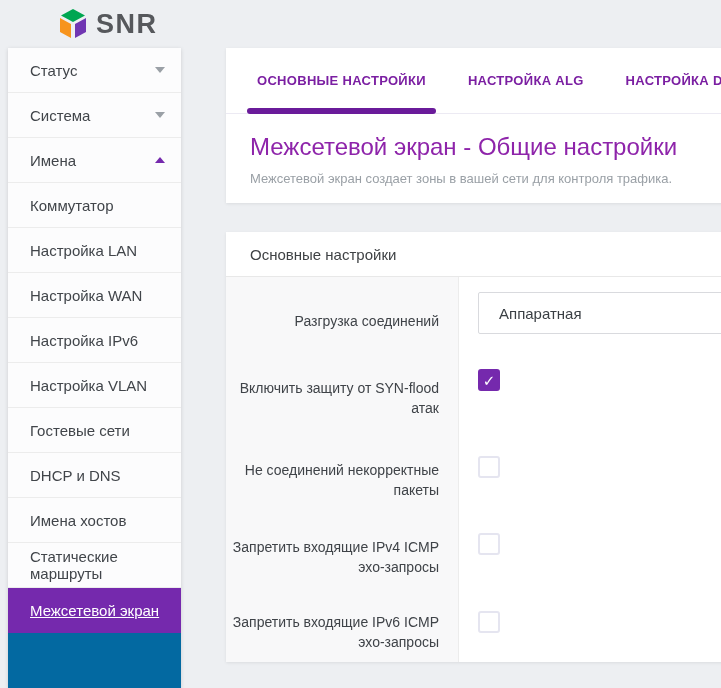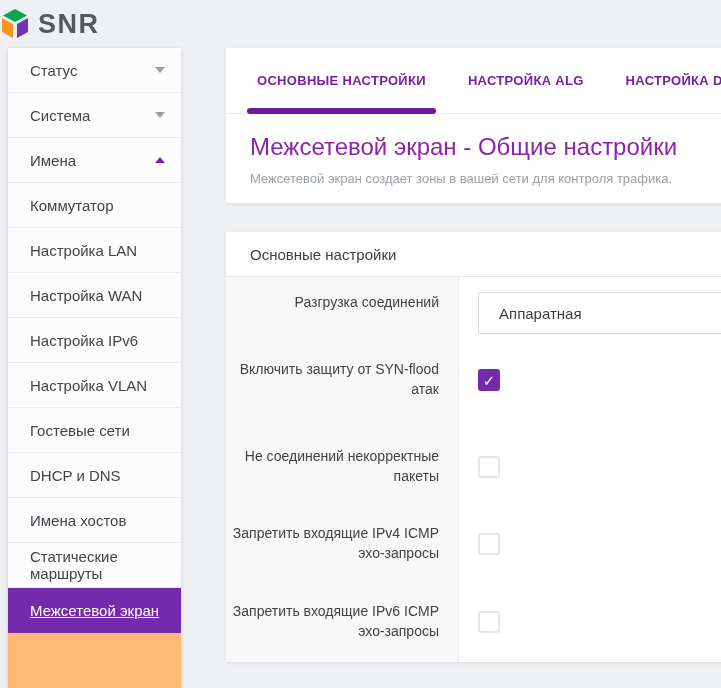--- a/index.html
+++ b/index.html
@@ -6,27 +6,27 @@
   html,body { width:721px; height:688px; overflow:hidden; }
   body {
     background:#edeff2;
     font-family:"Liberation Sans","DejaVu Sans",sans-serif;
     color:#3c4043;
     position:relative;
   }
 
   
   .top-header { position:absolute; left:0; top:0; width:721px; height:48px;
-                display:flex; align-items:center; }
+                display:flex; align-items:center; padding-left:58px; }
   .logo { display:flex; align-items:center; gap:8px; cursor:pointer; }
   .logo-text { font-size:27px; font-weight:700; color:#56585c; letter-spacing:1.5px; }
 
   
   .sidebar { position:absolute; left:8px; top:48px; width:173px; bottom:0;
-             background:#fdba74; box-shadow:0 1px 4px rgba(0,0,0,.14); }
+             background:#0369a1; box-shadow:0 1px 4px rgba(0,0,0,.14); }
   .side-item { height:45px; border-bottom:1px solid #ececec; display:flex;
                align-items:center; padding:0 16px 0 22px; font-size:15px;
                color:#41454a; cursor:pointer; background:#fcfcfd; }
   .side-label { flex:1; }
   .group-arrow { width:0; height:0; border-left:5px solid transparent;
                  border-right:5px solid transparent; }
   .side-item[data-state="collapsed"] .group-arrow { border-top:6px solid #9aa0a6; }
   .side-item[data-state="expanded"]  .group-arrow { border-bottom:6px solid #7529ad; }
   .side-item[data-selected="true"] { background:#7529ad; color:#ffffff; border-bottom-color:#7529ad;text-decoration:underline; }
 
@@ -48,21 +48,21 @@
 
   
   .card { margin-top:29px; background:#ffffff; box-shadow:0 1px 3px rgba(0,0,0,.08); }
   .card-header { height:45px; line-height:45px; padding-left:24px; font-size:15px;
                  color:#3f4245; border-bottom:1px solid #e8e8e8; }
 
   .form-row { display:flex; }
   .r0 { height:72px; } .r1 { height:87px; } .r2 { height:77px; }
   .r3 { height:78px; } .r4 { height:71px; }
   .label-col { width:233px; background:#f8f8f9; border-right:1px solid #ececec;
-               display:flex; justify-content:flex-end; padding-right:19px; }
+               display:flex; justify-content:flex-end; padding-right:19px;align-items:center; }
   .row-label { max-width:216px; text-align:right; font-size:14px; line-height:20px;
                color:#3f4348; }
   .r0 .row-label { padding-top:15px; }
   .r1 .row-label, .r2 .row-label, .r3 .row-label, .r4 .row-label { padding-top:10px; }
   .control-col { flex:1; background:#ffffff; }
 
   .select-box { margin:15px 0 0 19px; height:42px; border:1px solid #d9dade;
                 border-radius:2px; background:#fff; display:flex; align-items:center;
                 padding-left:20px; font-size:15px; color:#3a3f44; cursor:pointer; }
 

